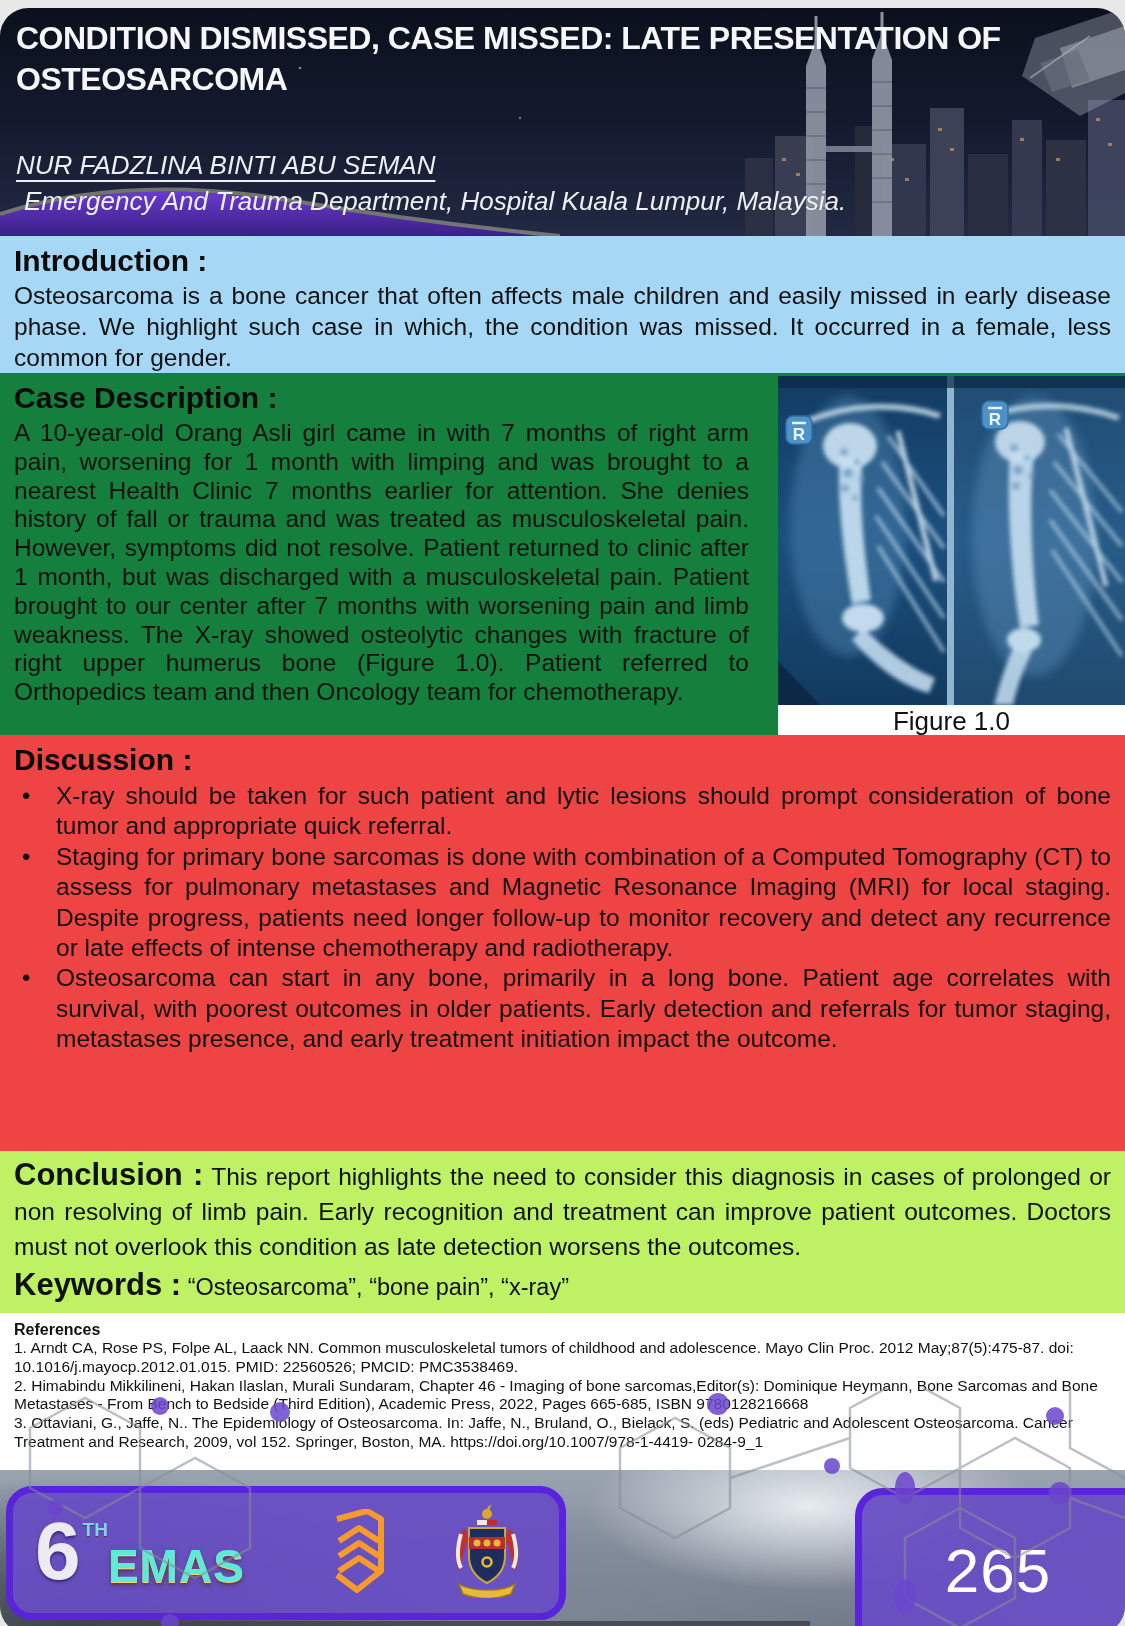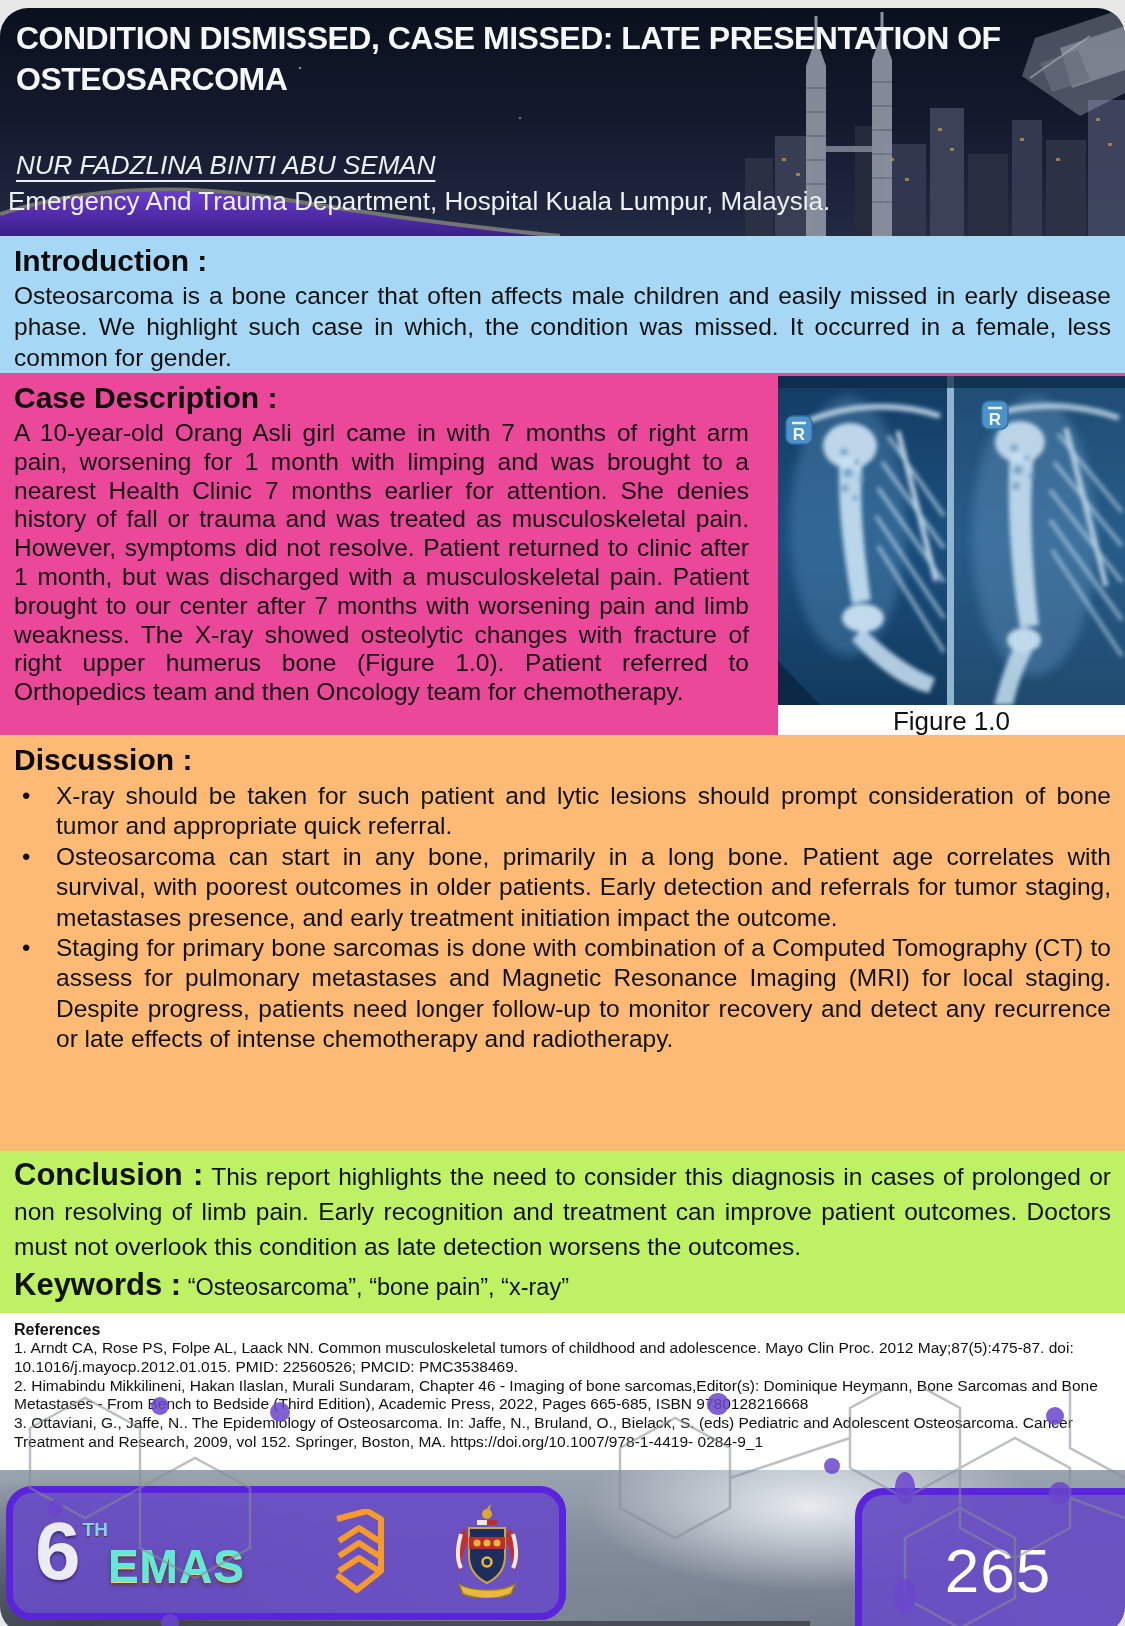--- a/index.html
+++ b/index.html
@@ -9,29 +9,29 @@
     font-family:"Liberation Sans",sans-serif;color:#111;border-radius:28px;
   }
   
   .header{position:absolute;left:0;top:0;width:1125px;height:228px;
     background:linear-gradient(180deg,#0b101d 0%,#141a2e 50%,#222943 100%);}
   .header svg{position:absolute;left:0;top:0;}
   .title{position:absolute;left:16px;top:10px;width:1070px;color:#f5f6f8;
     font-size:32px;font-weight:bold;line-height:1.28;letter-spacing:-0.5px;}
   .author{position:absolute;left:16px;top:142px;color:#eef0f3;font-size:26px;
     font-style:italic;text-decoration:underline;text-underline-offset:6px;text-decoration-thickness:2px;}
-  .affil{position:absolute;left:8px;top:178px;color:#eef0f3;font-size:26px;}
+  .affil{position:absolute;left:24px;top:178px;color:#eef0f3;font-size:26px;font-style:italic;}
   
   .section{position:absolute;left:0;width:1125px;box-sizing:border-box;}
   .sec-heading{font-size:30px;font-weight:bold;color:#0b0b0b;margin:0;padding:8px 14px 0 14px;}
   .sec-body{font-size:24.5px;line-height:31px;text-align:justify;margin:2px 14px 0 14px;}
   .intro{top:228px;height:137px;background:#a6d8f6;}
-  .case{top:365px;height:362px;background:#ec4899;}
+  .case{top:365px;height:362px;background:#15803d;}
   .case .sec-body{width:735px;line-height:28.8px;margin-top:4px;}
-  .discussion{top:727px;height:416px;background:#fdba74;}
+  .discussion{top:727px;height:416px;background:#ef4444;}
   .disc-list{margin:4px 14px 0 14px;padding:0;list-style:none;}
   .disc-list li{position:relative;padding-left:42px;font-size:24.5px;line-height:30.4px;text-align:justify;}
   .disc-list li::before{content:"•";position:absolute;left:8px;top:0;font-size:24px;}
   .conclusion{top:1143px;height:162px;background:#bef264;}
   .concl-par{margin:6px 14px 0 14px;font-size:24.5px;line-height:35px;text-align:justify;}
   .inline-heading{font-size:31px;font-weight:bold;}
   .kw-line{margin:3px 14px 0 14px;font-size:23.5px;}
   .kw-line .inline-heading{font-size:31px;}
   .references{top:1305px;height:157px;background:#ffffff;}
   .ref-heading{margin:8px 14px 0 14px;font-size:16px;font-weight:bold;}
@@ -250,22 +250,22 @@
         </g>
       </svg>
       <figcaption class="fig-caption">Figure 1.0</figcaption>
     </figure>
   </div>
 
   <div class="section discussion">
     <h2 class="sec-heading">Discussion :</h2>
     <ul class="disc-list">
       <li>X-ray should be taken for such patient and lytic lesions should prompt consideration of bone tumor and appropriate quick referral.</li>
+      <li>Staging for primary bone sarcomas is done with combination of a Computed Tomography (CT) to assess for pulmonary metastases and Magnetic Resonance Imaging (MRI) for local staging. Despite progress, patients need longer follow-up to monitor recovery and detect any recurrence or late effects of intense chemotherapy and radiotherapy.</li>
       <li>Osteosarcoma can start in any bone, primarily in a long bone. Patient age correlates with survival, with poorest outcomes in older patients. Early detection and referrals for tumor staging, metastases presence, and early treatment initiation impact the outcome.</li>
-      <li>Staging for primary bone sarcomas is done with combination of a Computed Tomography (CT) to assess for pulmonary metastases and Magnetic Resonance Imaging (MRI) for local staging. Despite progress, patients need longer follow-up to monitor recovery and detect any recurrence or late effects of intense chemotherapy and radiotherapy.</li>
     </ul>
   </div>
 
   <div class="section conclusion">
     <p class="concl-par"><span class="inline-heading">Conclusion :</span>
       <span>This report highlights the need to consider this diagnosis in cases of prolonged or non resolving of limb pain. Early recognition and treatment can improve patient outcomes. Doctors must not overlook this condition as late detection worsens the outcomes.</span></p>
     <p class="kw-line"><span class="inline-heading">Keywords :</span>
       <span>“Osteosarcoma”, “bone pain”, “x-ray”</span></p>
   </div>
 

